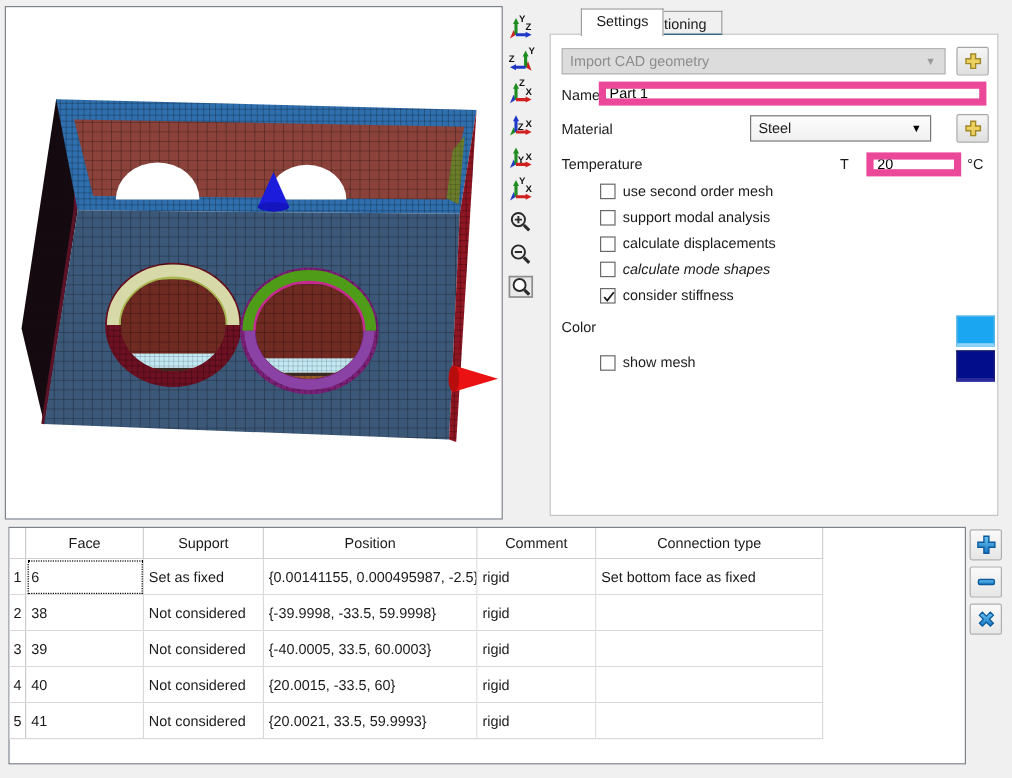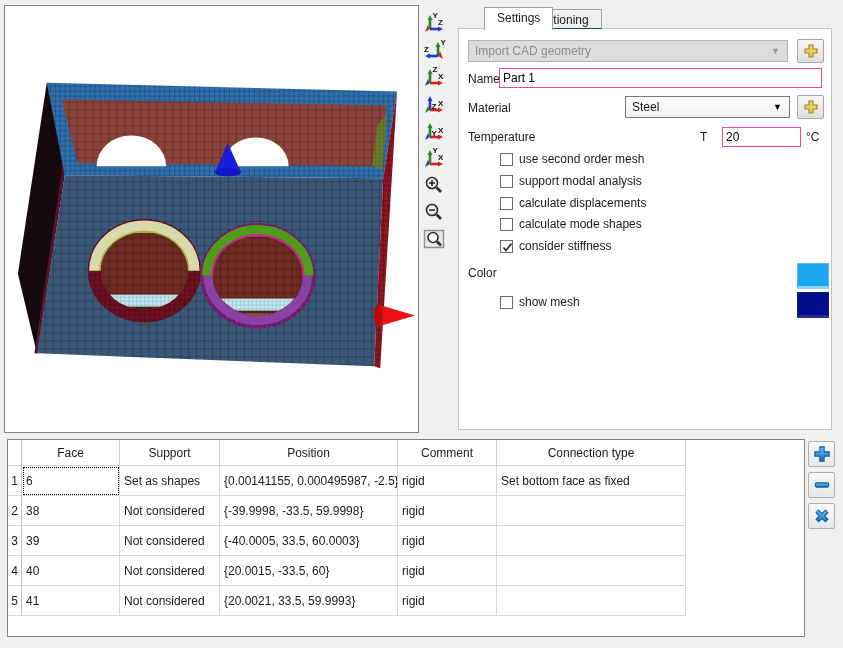--- a/index.html
+++ b/index.html
@@ -20,21 +20,21 @@
   
   #settings-pane { left:458px; top:28px; width:374px; height:402px; background:#fff; border:1px solid #c3c3c3; }
   .tab { position:absolute; top:8px; height:22px; line-height:20px; text-align:center;
     border:1px solid #9f9f9f; border-bottom:none; padding:0 12px; cursor:pointer; }
   .tab.active { background:#fff; z-index:3; height:23px; top:7px; }
   .tab.inactive { background:#f0f0f0; top:9px; height:20px; border-bottom:1px solid #0c4a6e; z-index:1; }
   #tab-settings { left:460px;margin-left:24px; }
   #tab-positioning { left:517px; }
 
   .form-label { position:absolute; line-height:14px; }
-  .text-input { position:absolute; border:1px solid #ec4899; background:#fff; font-family:"Liberation Sans",sans-serif;
+  .text-input { position:absolute; border:6px solid #ec4899; background:#fff; font-family:"Liberation Sans",sans-serif;
     font-size:12px; padding:0 3px; color:#000; }
   .combo { position:absolute; border:1px solid #767676; background:linear-gradient(#fdfdfd,#f0f0f0);
     display:flex; align-items:center; padding:0 6px; cursor:pointer; }
   .combo .arrow { position:absolute; right:7px; font-size:9px; color:#000; }
   .combo.disabled { background:#dcdcdc; border-color:#b4b4b4; color:#8c8c8c; cursor:default; }
   .combo.disabled .arrow { color:#9a9a9a; }
   .plus-btn { position:absolute; width:27px; height:24px; border:1px solid #a6a6a6; border-radius:2px;
     background:linear-gradient(#f6f6f6,#dfdfdf); cursor:pointer; display:flex; align-items:center; justify-content:center; padding:0; }
 
   .cb-row { position:absolute; left:468px; display:flex; align-items:center; gap:6px; height:16px; cursor:pointer;padding-left:32px; }
@@ -264,21 +264,21 @@
 <button class="plus-btn" style="left:797px; top:39px;">
   <svg width="18" height="16" viewBox="0 0 18 16">
     <path d="M7 2 h4 v4 h4 v4 h-4 v4 h-4 v-4 h-4 v-4 h4 Z" fill="#ecd060" stroke="#a08828" stroke-width="1.2"></path>
   </svg>
 </button>
 
 <div class="form-label abs" style="left:468px; top:72px;">Name</div>
 <input class="text-input" style="left: 499px; top: 68px; width: 323px; height: 20px;" value="Part 1">
 
 <div class="form-label abs" style="left:468px; top:101px;">Material</div>
-<div class="combo abs" style="left:625px; top:96px; width:165px; height:22px;">
+<div class="combo abs" style="left:625px; top:96px; width:151px; height:22px;">
   <span>Steel</span>
   <span class="arrow">▼</span>
 </div>
 <button class="plus-btn" style="left:797px; top:95px;">
   <svg width="18" height="16" viewBox="0 0 18 16">
     <path d="M7 2 h4 v4 h4 v4 h-4 v4 h-4 v-4 h-4 v-4 h4 Z" fill="#ecd060" stroke="#a08828" stroke-width="1.2"></path>
   </svg>
 </button>
 
 <div class="form-label abs" style="left:468px; top:130px;">Temperature</div>
@@ -291,21 +291,21 @@
   <span>use second order mesh</span>
 </div>
 <div class="cb-row" style="top:173px;">
   <span class="checkbox"></span>
   <span>support modal analysis</span>
 </div>
 <div class="cb-row" style="top:195px;">
   <span class="checkbox"></span>
   <span>calculate displacements</span>
 </div>
-<div class="cb-row" style="top:216px;">
+<div class="cb-row" style="top:216px;font-style:italic;">
   <span class="checkbox"></span>
   <span>calculate mode shapes</span>
 </div>
 <div class="cb-row" style="top:238px;">
   <span class="checkbox">
     <svg width="11" height="11" viewBox="0 0 11 11">
       <polyline points="1.5,5.5 4,8.5 9.5,1.5" fill="none" stroke="#1a1a1a" stroke-width="1.5"></polyline>
     </svg>
   </span>
   <span>consider stiffness</span>
@@ -325,21 +325,21 @@
     <div class="th corner"></div>
     <div class="th">Face</div>
     <div class="th">Support</div>
     <div class="th">Position</div>
     <div class="th">Comment</div>
     <div class="th">Connection type</div>
   </div>
   <div class="tbl-grid" id="table-rows" style="top:26px;">
   <div class="td rownum">1</div>
   <div class="td focus-cell">6</div>
-  <div class="td">Set as shapes</div>
+  <div class="td">Set as fixed</div>
   <div class="td">{0.00141155, 0.000495987, -2.5}</div>
   <div class="td">rigid</div>
   <div class="td">Set bottom face as fixed</div>
 
   <div class="td rownum">2</div>
   <div class="td">38</div>
   <div class="td">Not considered</div>
   <div class="td">{-39.9998, -33.5, 59.9998}</div>
   <div class="td">rigid</div>
   <div class="td"></div>

